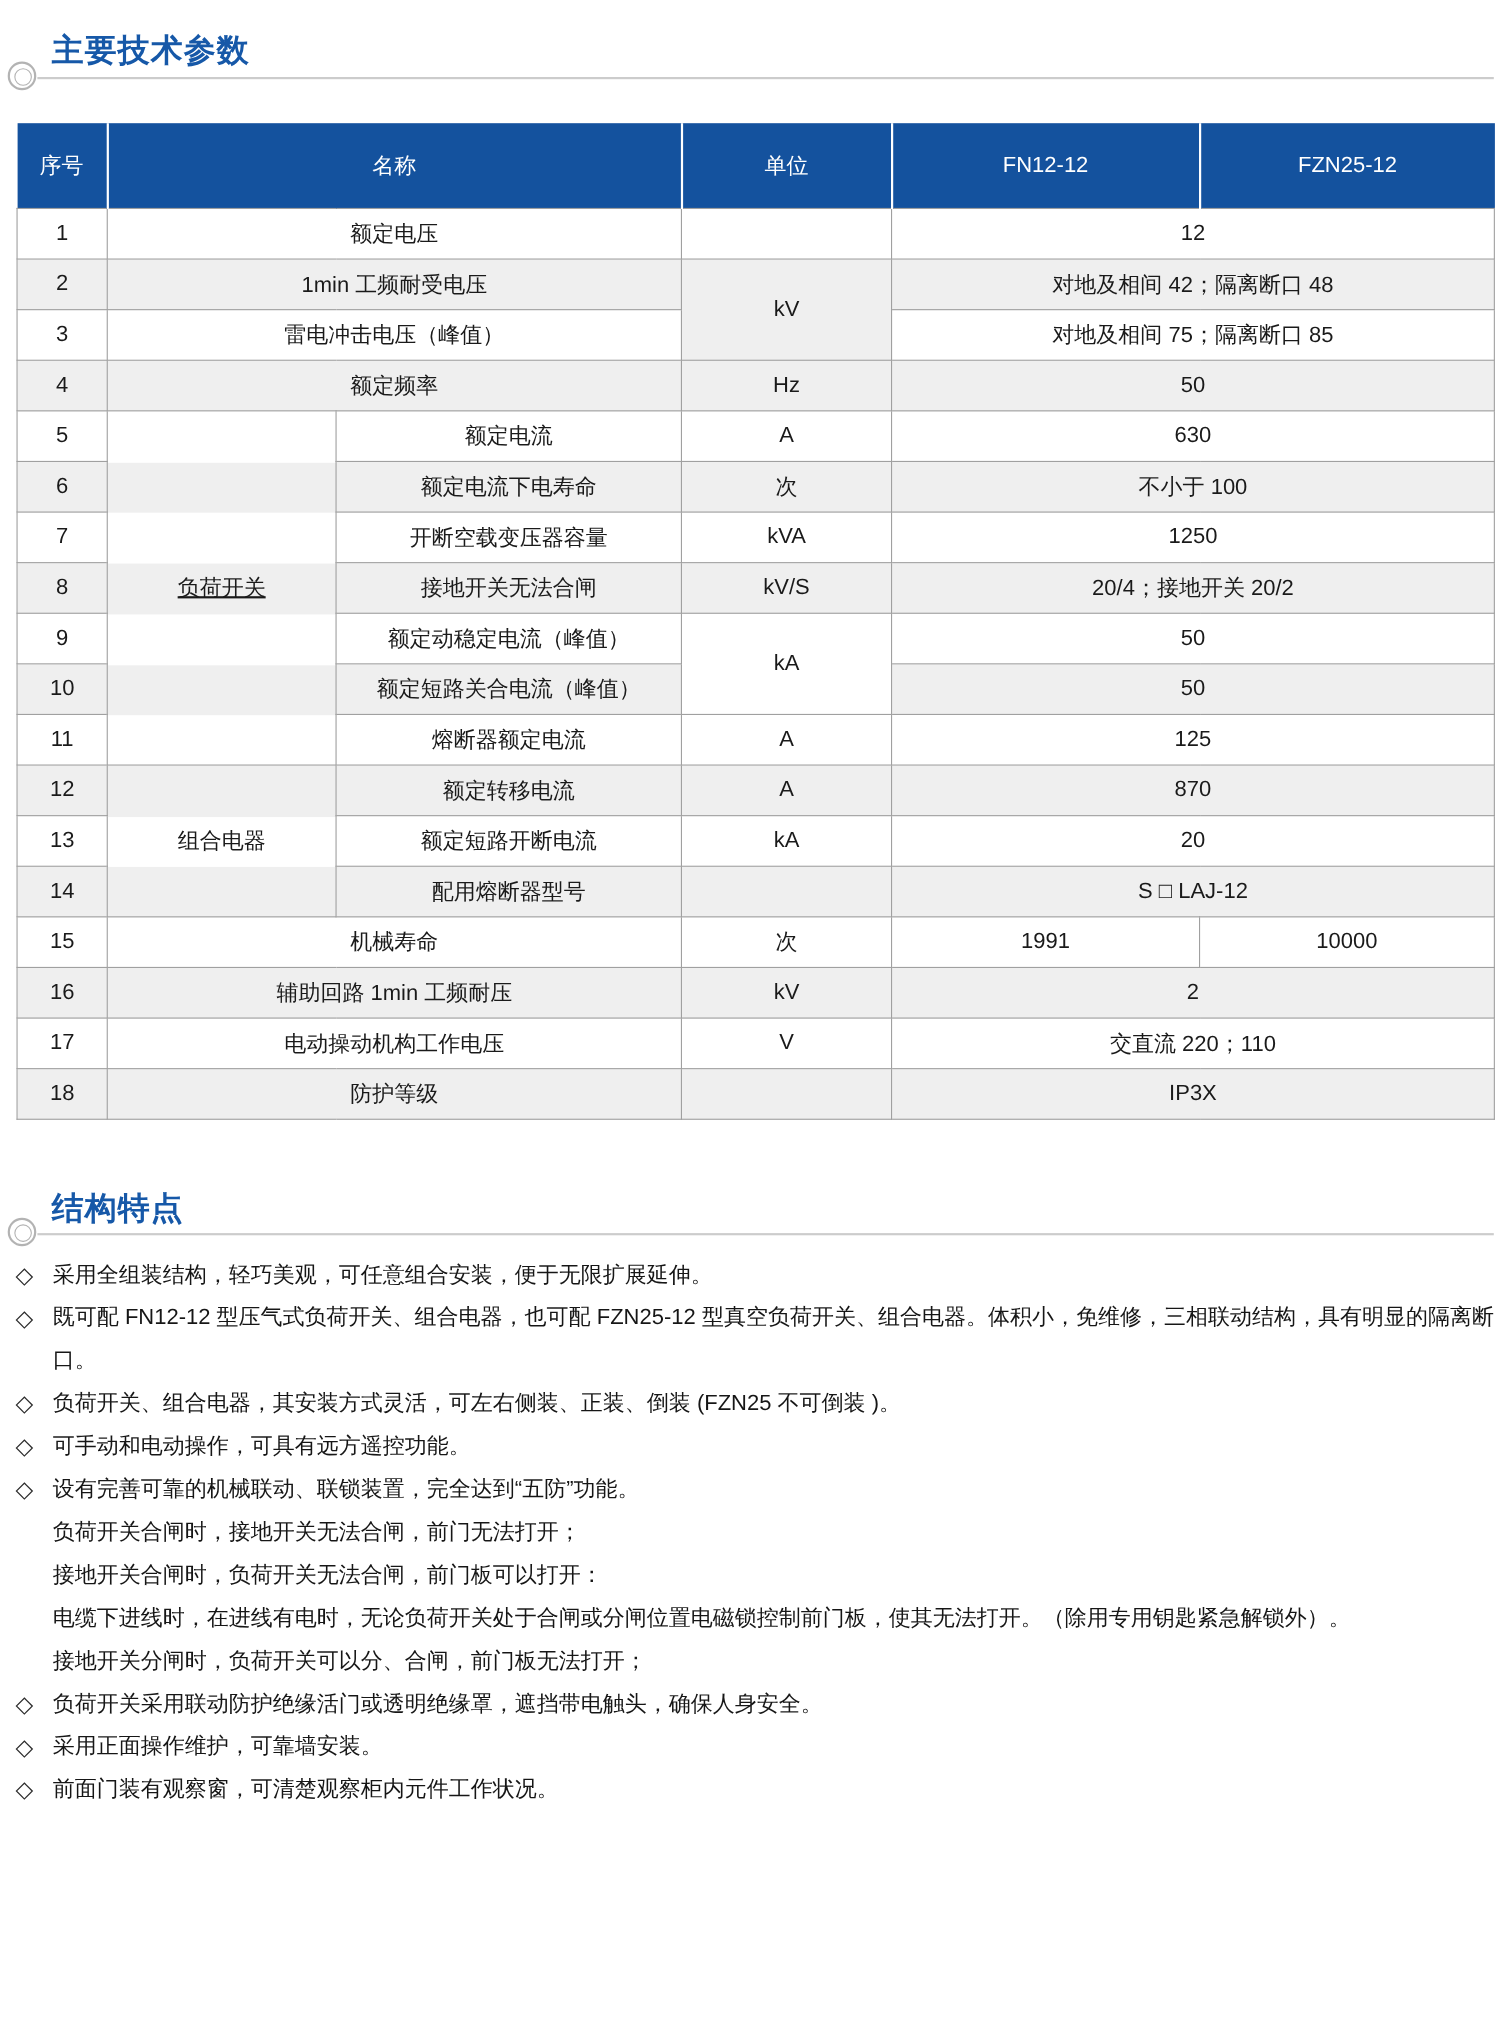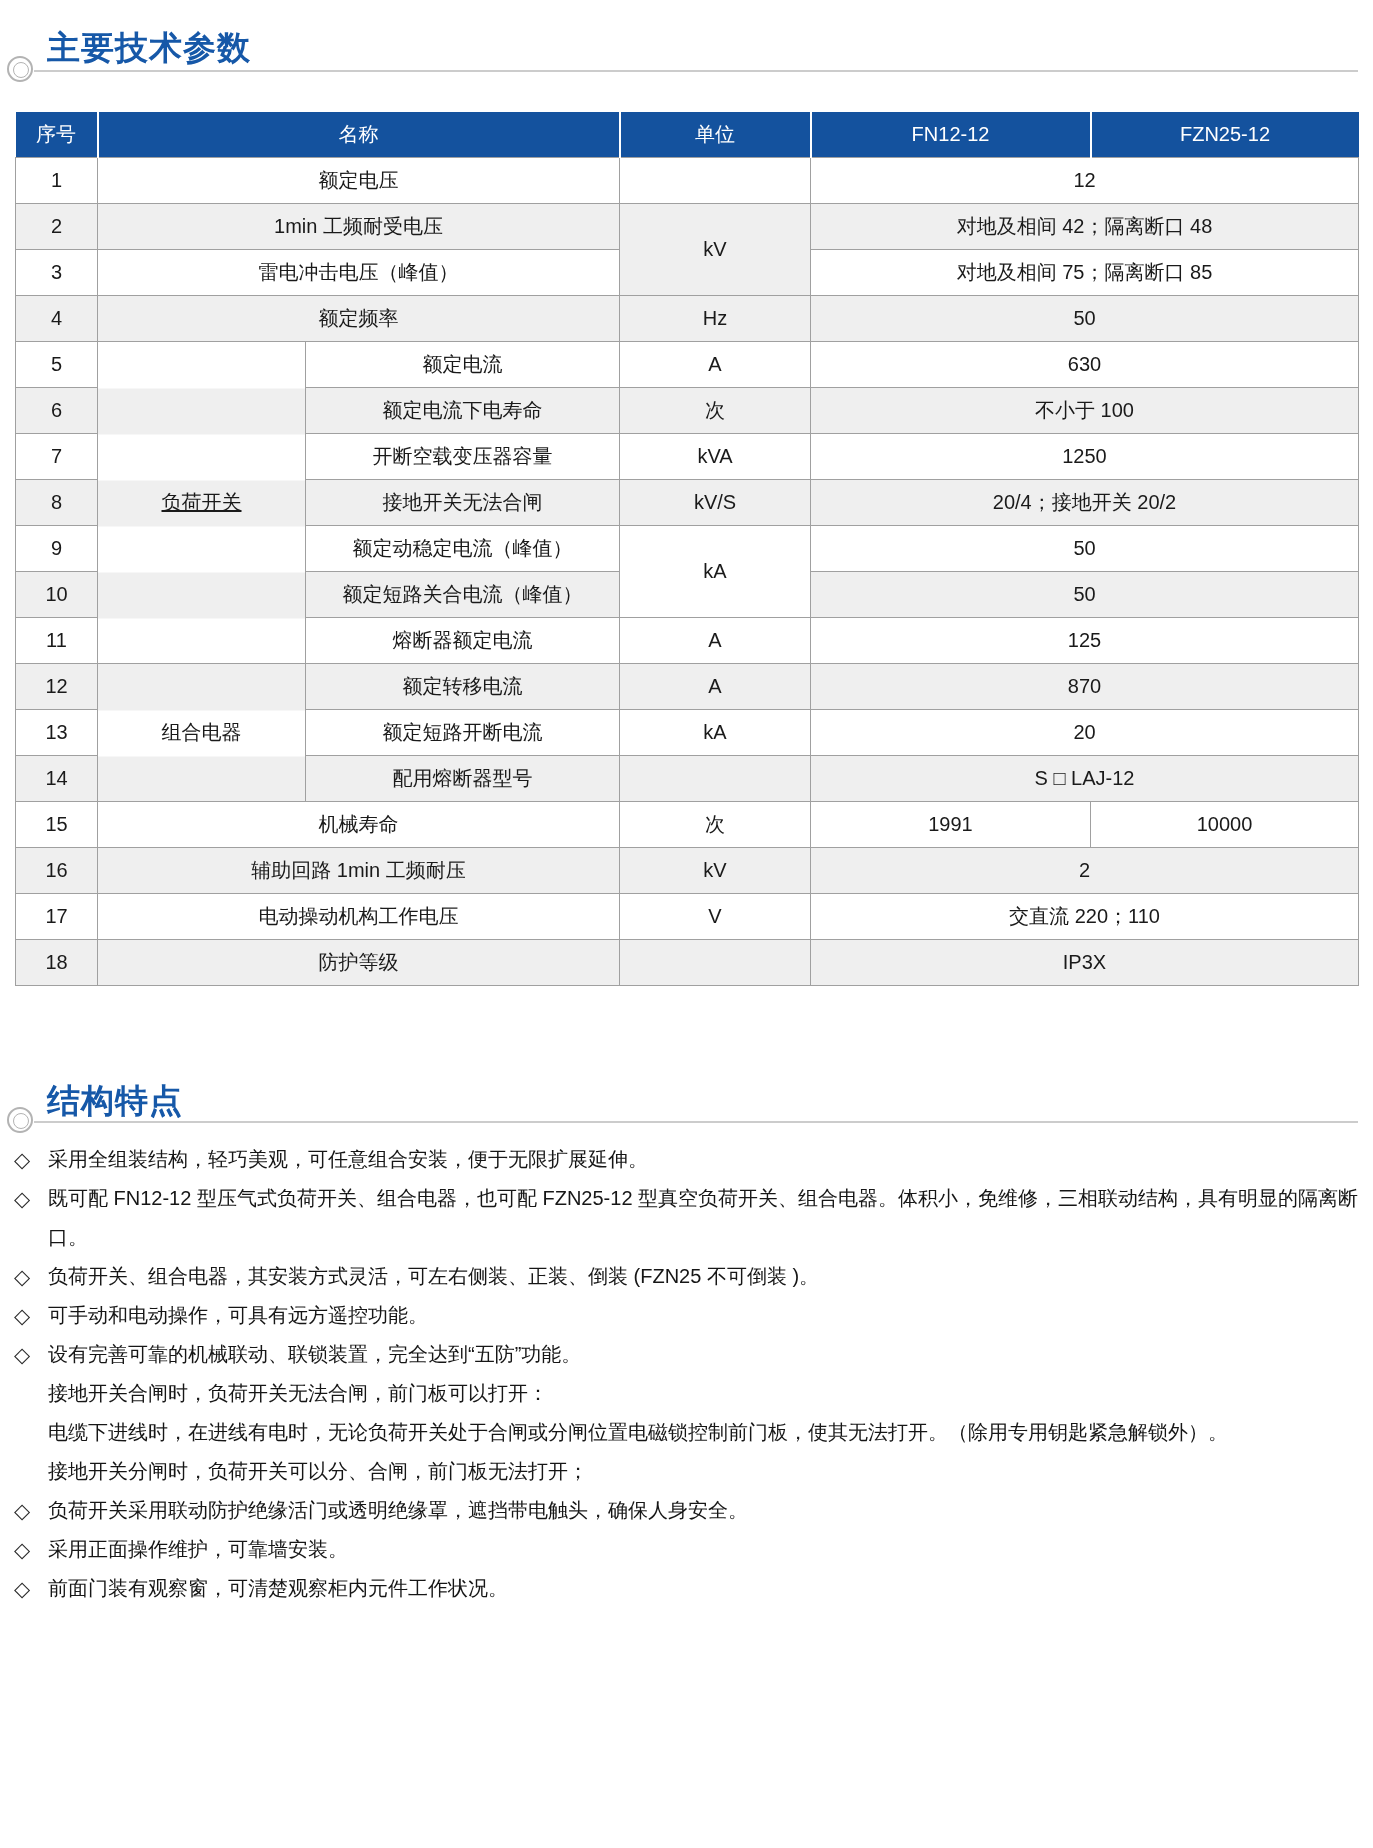--- a/index.html
+++ b/index.html
@@ -3,21 +3,21 @@
 <meta charset="utf-8">
 <style>
   html,body{margin:0;padding:0;}
   body{
     width:1373px;height:1848px;background:#ffffff;position:relative;overflow:hidden;
     font-family:"Liberation Sans","DejaVu Sans",sans-serif;color:#1a1a1a;
     -webkit-font-smoothing:antialiased;
   }
   
   .section-title{
-    position:absolute;left:47px;font-size:33px;font-weight:bold;color:#1658a8;
+    position:absolute;left:47px;font-size:29px;font-weight:bold;color:#1658a8;
     letter-spacing:1px;white-space:nowrap;
   }
   #title-1{top:26px;}
   #title-2{top:1079px;}
   
   .divider{position:absolute;left:0;width:1373px;height:0;}
   #divider-1{top:71px;}
   #divider-2{top:1122px;}
   .divider .line{position:absolute;left:34px;right:15px;top:-1px;border-top:2px solid #cccccc;}
   .divider .circle-outer{
@@ -29,21 +29,21 @@
     border:1px solid #b3b3b3;box-sizing:content-box;
   }
   
   #params-table{
     position:absolute;left:15px;top:112px;width:1343px;
     border-collapse:collapse;table-layout:fixed;text-align:center;
     font-size:20px;
   }
   #params-table th{
     background:#14529e;color:#ffffff;font-weight:normal;height:45px;
-    border-left:2px solid #ffffff;padding:0;
+    border-left:2px solid #ffffff;padding:16px;
   }
   #params-table th:first-child{border-left:none;}
   #params-table td{
     border:1px solid #a0a0a0;height:45px;padding:0 4px;vertical-align:middle;
     background:transparent;
   }
   #params-table tbody tr.even td{background:#efefef;}
   
   #params-table td.group-a{
     background:repeating-linear-gradient(to bottom,#ffffff 0 46px,#efefef 46px 92px) !important;
@@ -229,20 +229,23 @@
   </div>
   <div class="feature">
     <span class="diamond">◇</span>
     <span>可手动和电动操作，可具有远方遥控功能。</span>
   </div>
   <div class="feature">
     <span class="diamond">◇</span>
     <span>设有完善可靠的机械联动、联锁装置，完全达到“五防”功能。</span>
   </div>
   <div class="feature sub">
+    <span>负荷开关合闸时，接地开关无法合闸，前门无法打开；</span>
+  </div>
+  <div class="feature sub">
     <span>接地开关合闸时，负荷开关无法合闸，前门板可以打开：</span>
   </div>
   <div class="feature sub">
     <span>电缆下进线时，在进线有电时，无论负荷开关处于合闸或分闸位置电磁锁控制前门板，使其无法打开。（除用专用钥匙紧急解锁外）。</span>
   </div>
   <div class="feature sub">
     <span>接地开关分闸时，负荷开关可以分、合闸，前门板无法打开；</span>
   </div>
   <div class="feature">
     <span class="diamond">◇</span>

